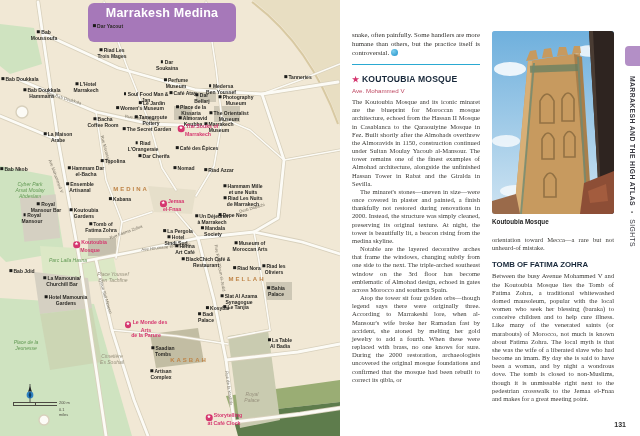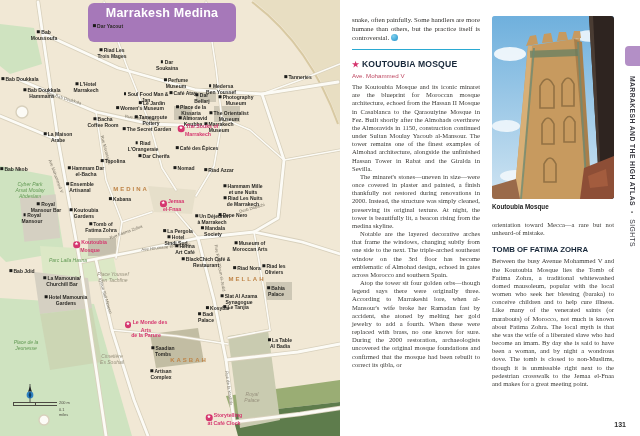--- a/index.html
+++ b/index.html
@@ -21,21 +21,21 @@
   .area{font-size:5px;font-style:italic;line-height:1.15;color:#639a55;}
   .place{font-size:5px;font-style:italic;line-height:1.15;color:#98927e;}
   .district{font-size:6px;font-weight:bold;letter-spacing:2px;color:var(--orange,#bf8447);}
   .street{font-size:4.3px;color:#7a7466;white-space:nowrap;}
   .compass{position:absolute;left:24px;top:384px;}
   .scalebar{position:absolute;left:13px;top:402px;width:60px;font-size:3.9px;color:#4c4a42;}
   .sb-line{width:44px;border-top:1px solid #4c4a42;border-bottom:1px solid #4c4a42;height:2.4px;}
   .sb-line:before{content:"";display:block;height:2.4px;border-left:1px solid #4c4a42;border-right:1px solid #4c4a42;width:21px;}
   .sb-m{position:absolute;left:46px;top:-2px;} .sb-i{position:absolute;left:46px;top:5px;}
   
-  .content{position:absolute;left:352px;top:0;width:262px;height:368px;}
+  .content{position:absolute;left:352px;top:15px;width:262px;height:368px;}
   .col1{position:absolute;left:0;top:16px;width:128px;}
   .col2{position:absolute;left:140px;top:16px;width:122px;}
   .lead{font-family:"Liberation Serif",serif;font-size:6.8px;line-height:1.3;color:#33312e;
         text-align:justify;margin:0;}
   .blue-dot{display:inline-block;width:7px;height:7px;border-radius:50%;
         background:radial-gradient(circle at 35% 32%,#7fd0ee,#1d8fc9);vertical-align:-1.5px;}
   .divider{border-top:1.6px solid var(--blue,#2aa9d2);margin:7px 0 9px;}
   h2{font-size:8.6px;font-weight:bold;color:#18283a;letter-spacing:.2px;margin:0 0 2.5px;}
   h3{font-size:7.8px;font-weight:bold;color:#18283a;margin:0 0 3px;}
   .star{color:var(--pink,#d5356e);font-size:8px;}

